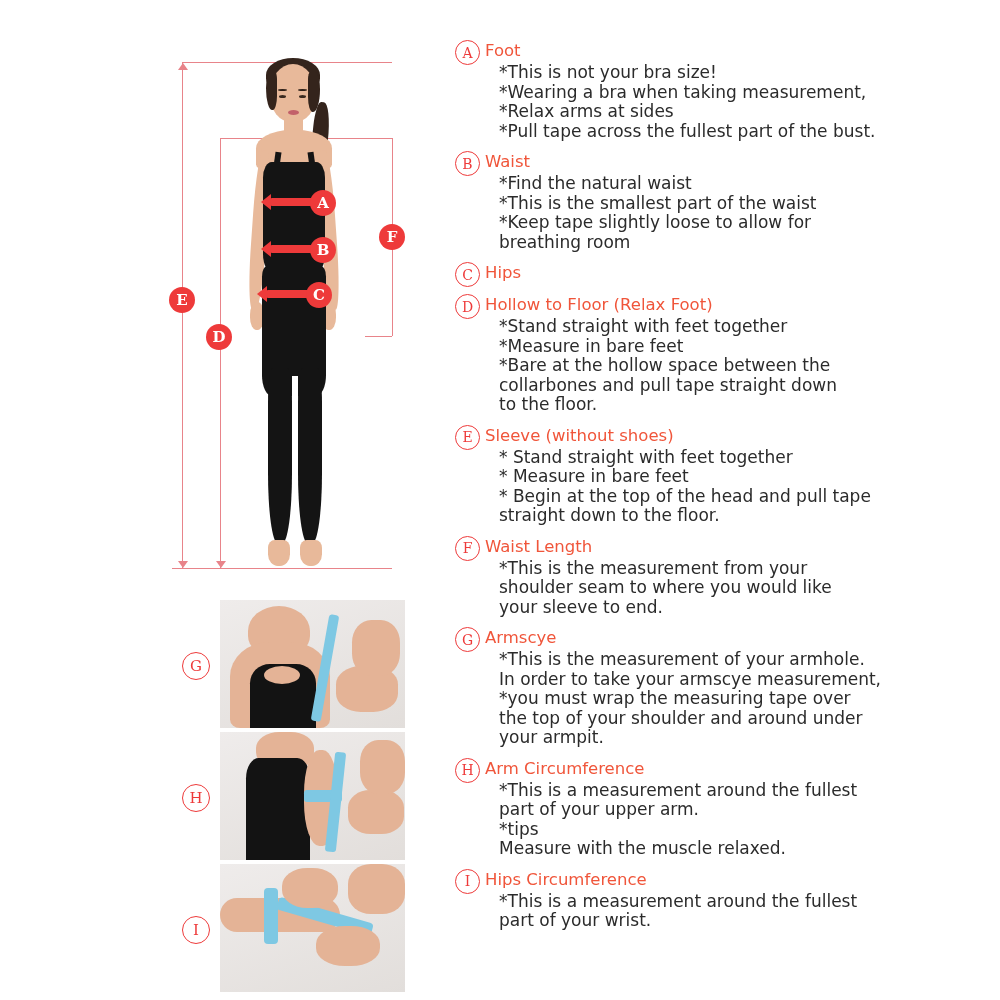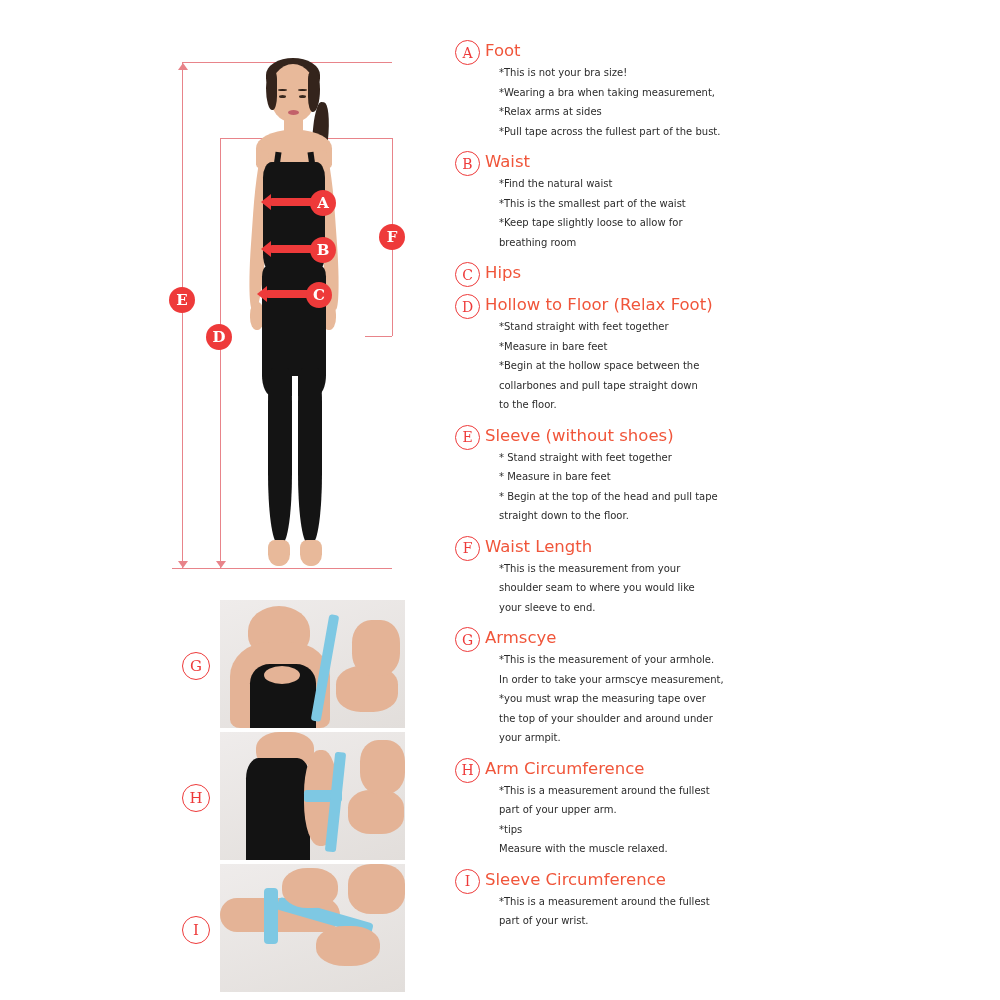--- a/index.html
+++ b/index.html
@@ -178,21 +178,21 @@
   }
   .entry .body { margin-left: 30px; }
   .entry .title {
     color: #f0553a;
     font-size: 16.5px;
     line-height: 22px;
     margin-bottom: 1px;
   }
   .entry .lines {
     color: #2b2b2b;
-    font-size: 10px;
+    font-size: 17px;
     line-height: 19.5px;
     white-space: pre-line;
     padding-left: 14px;
   }
 </style>
 </head>
 <body>
 
 <div class="canvas">
 
@@ -322,21 +322,21 @@
         <div class="title">Hips</div>
       </div>
     </div>
 
     <div class="entry">
       <div class="badge">D</div>
       <div class="body">
         <div class="title">Hollow to Floor (Relax Foot)</div>
         <div class="lines">*Stand straight with feet together
 *Measure in bare feet
-*Begin at the hollow space between the
+*Bare at the hollow space between the
   collarbones and pull tape straight down
   to the floor.</div>
       </div>
     </div>
 
     <div class="entry">
       <div class="badge">E</div>
       <div class="body">
         <div class="title">Sleeve (without shoes)</div>
         <div class="lines">* Stand straight with feet together
@@ -375,20 +375,20 @@
         <div class="lines">*This is a measurement around the fullest
     part of your upper arm.
 *tips
   Measure with the muscle relaxed.</div>
       </div>
     </div>
 
     <div class="entry">
       <div class="badge">I</div>
       <div class="body">
-        <div class="title">Sleeve Circumference</div>
+        <div class="title">Hips Circumference</div>
         <div class="lines">*This is a measurement around the fullest
    part of your wrist.</div>
       </div>
     </div>
 
   </div>
 </div>
 
 </body></html>

